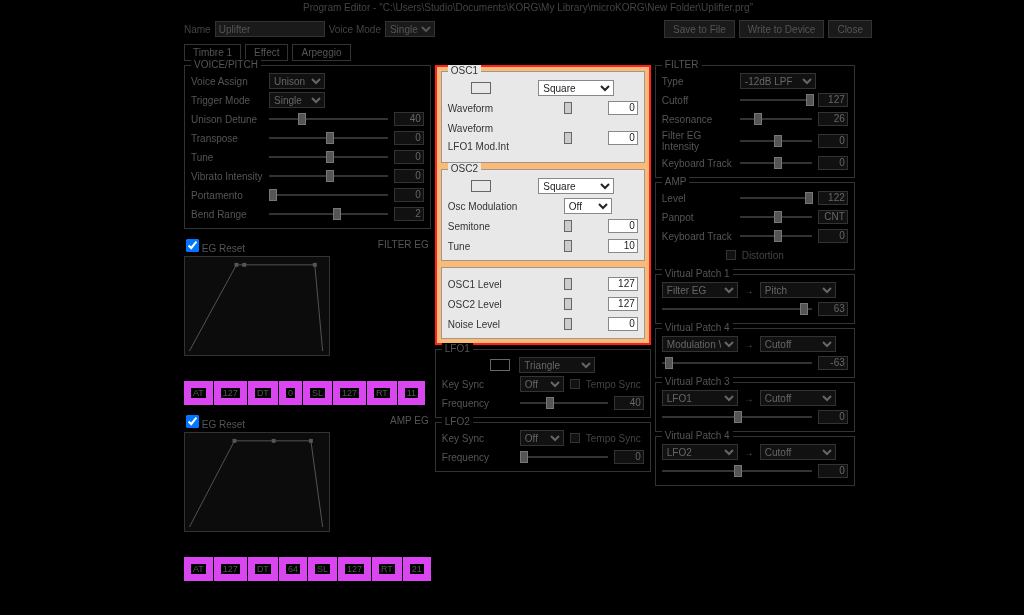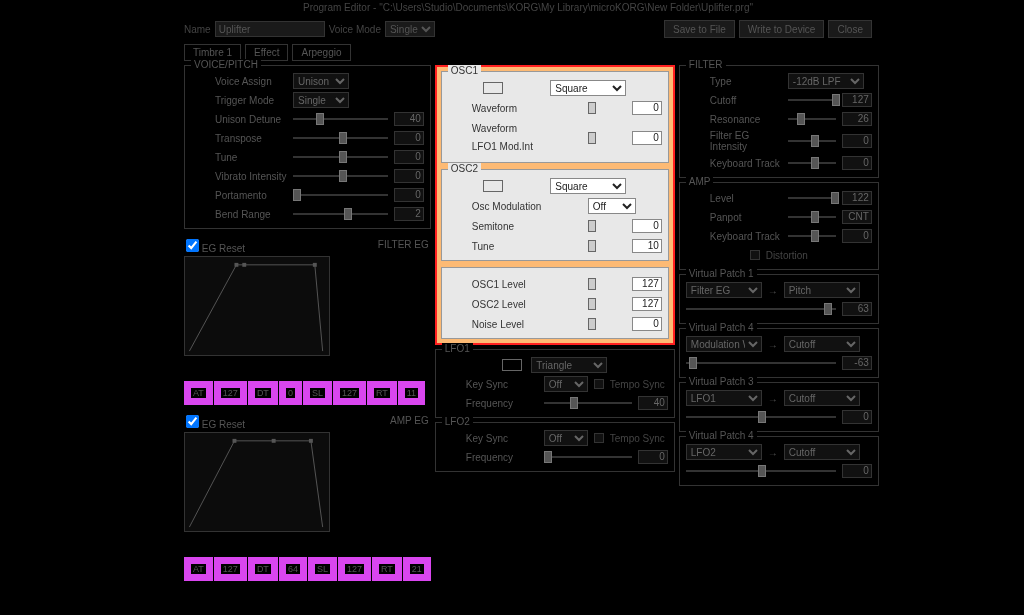--- a/index.html
+++ b/index.html
@@ -11,21 +11,21 @@
 .txtinput { background: #1a1a1a; border: 1px solid #333; color: #555; height: 16px; padding: 0 3px; font-size: 10px; }
 .select { background: #1a1a1a; border: 1px solid #333; color: #555; height: 16px; font-size: 10px; }
 .btn { background: #1a1a1a; border: 1px solid #333; color: #555; height: 18px; padding: 0 8px; font-size: 10px; }
 .tabs { display: flex; gap: 4px; padding: 4px 6px; }
 .tab { border: 1px solid #333; padding: 2px 8px; color: #555; font-size: 10px; }
 .columns { display: flex; gap: 4px; padding: 0 6px; }
 .col { flex: 1; display: flex; flex-direction: column; gap: 4px; }
 .group { border: 1px solid #333; padding: 4px 6px 6px; position: relative; }
 .gtitle { position: absolute; top: -7px; left: 6px; background: #000; padding: 0 3px; font-size: 10px; color: #555; }
 .row { display: flex; align-items: center; gap: 6px; margin-top: 3px; min-height: 16px; }
-.label { width: 72px; font-size: 10px; color: #555; flex-shrink: 0; margin-left: 24px; }
+.label { width: 72px; font-size: 10px; color: #555; flex-shrink: 0; }
 .slider { flex: 1; height: 14px; position: relative; }
 .track { position: absolute; left: 0; right: 0; top: 6px; height: 2px; background: #333; }
 .thumb { position: absolute; top: 1px; width: 8px; height: 12px; background: #555; border: 1px solid #777; }
 .valbox { width: 30px; height: 14px; border: 1px solid #333; background: #111; color: #666; text-align: right; padding-right: 2px; font-size: 10px; line-height: 12px; flex-shrink: 0; }
 .mini-select { border: 1px solid #333; background: #111; color: #666; height: 16px; font-size: 10px; width: 56px; }
 .wide-select { width: 76px; }
 .chk { width: 10px; height: 10px; border: 1px solid #333; background: #111; display: inline-block; }
 .eggroup { margin-top: 6px; }
 .eggroup .hdr { display: flex; justify-content: space-between; padding: 0 2px; font-size: 10px; color: #555; }
 .eggraph { width: 146px; height: 100px; border: 1px solid #333; background: #0c0c0c; position: relative; margin-top: 2px; }

